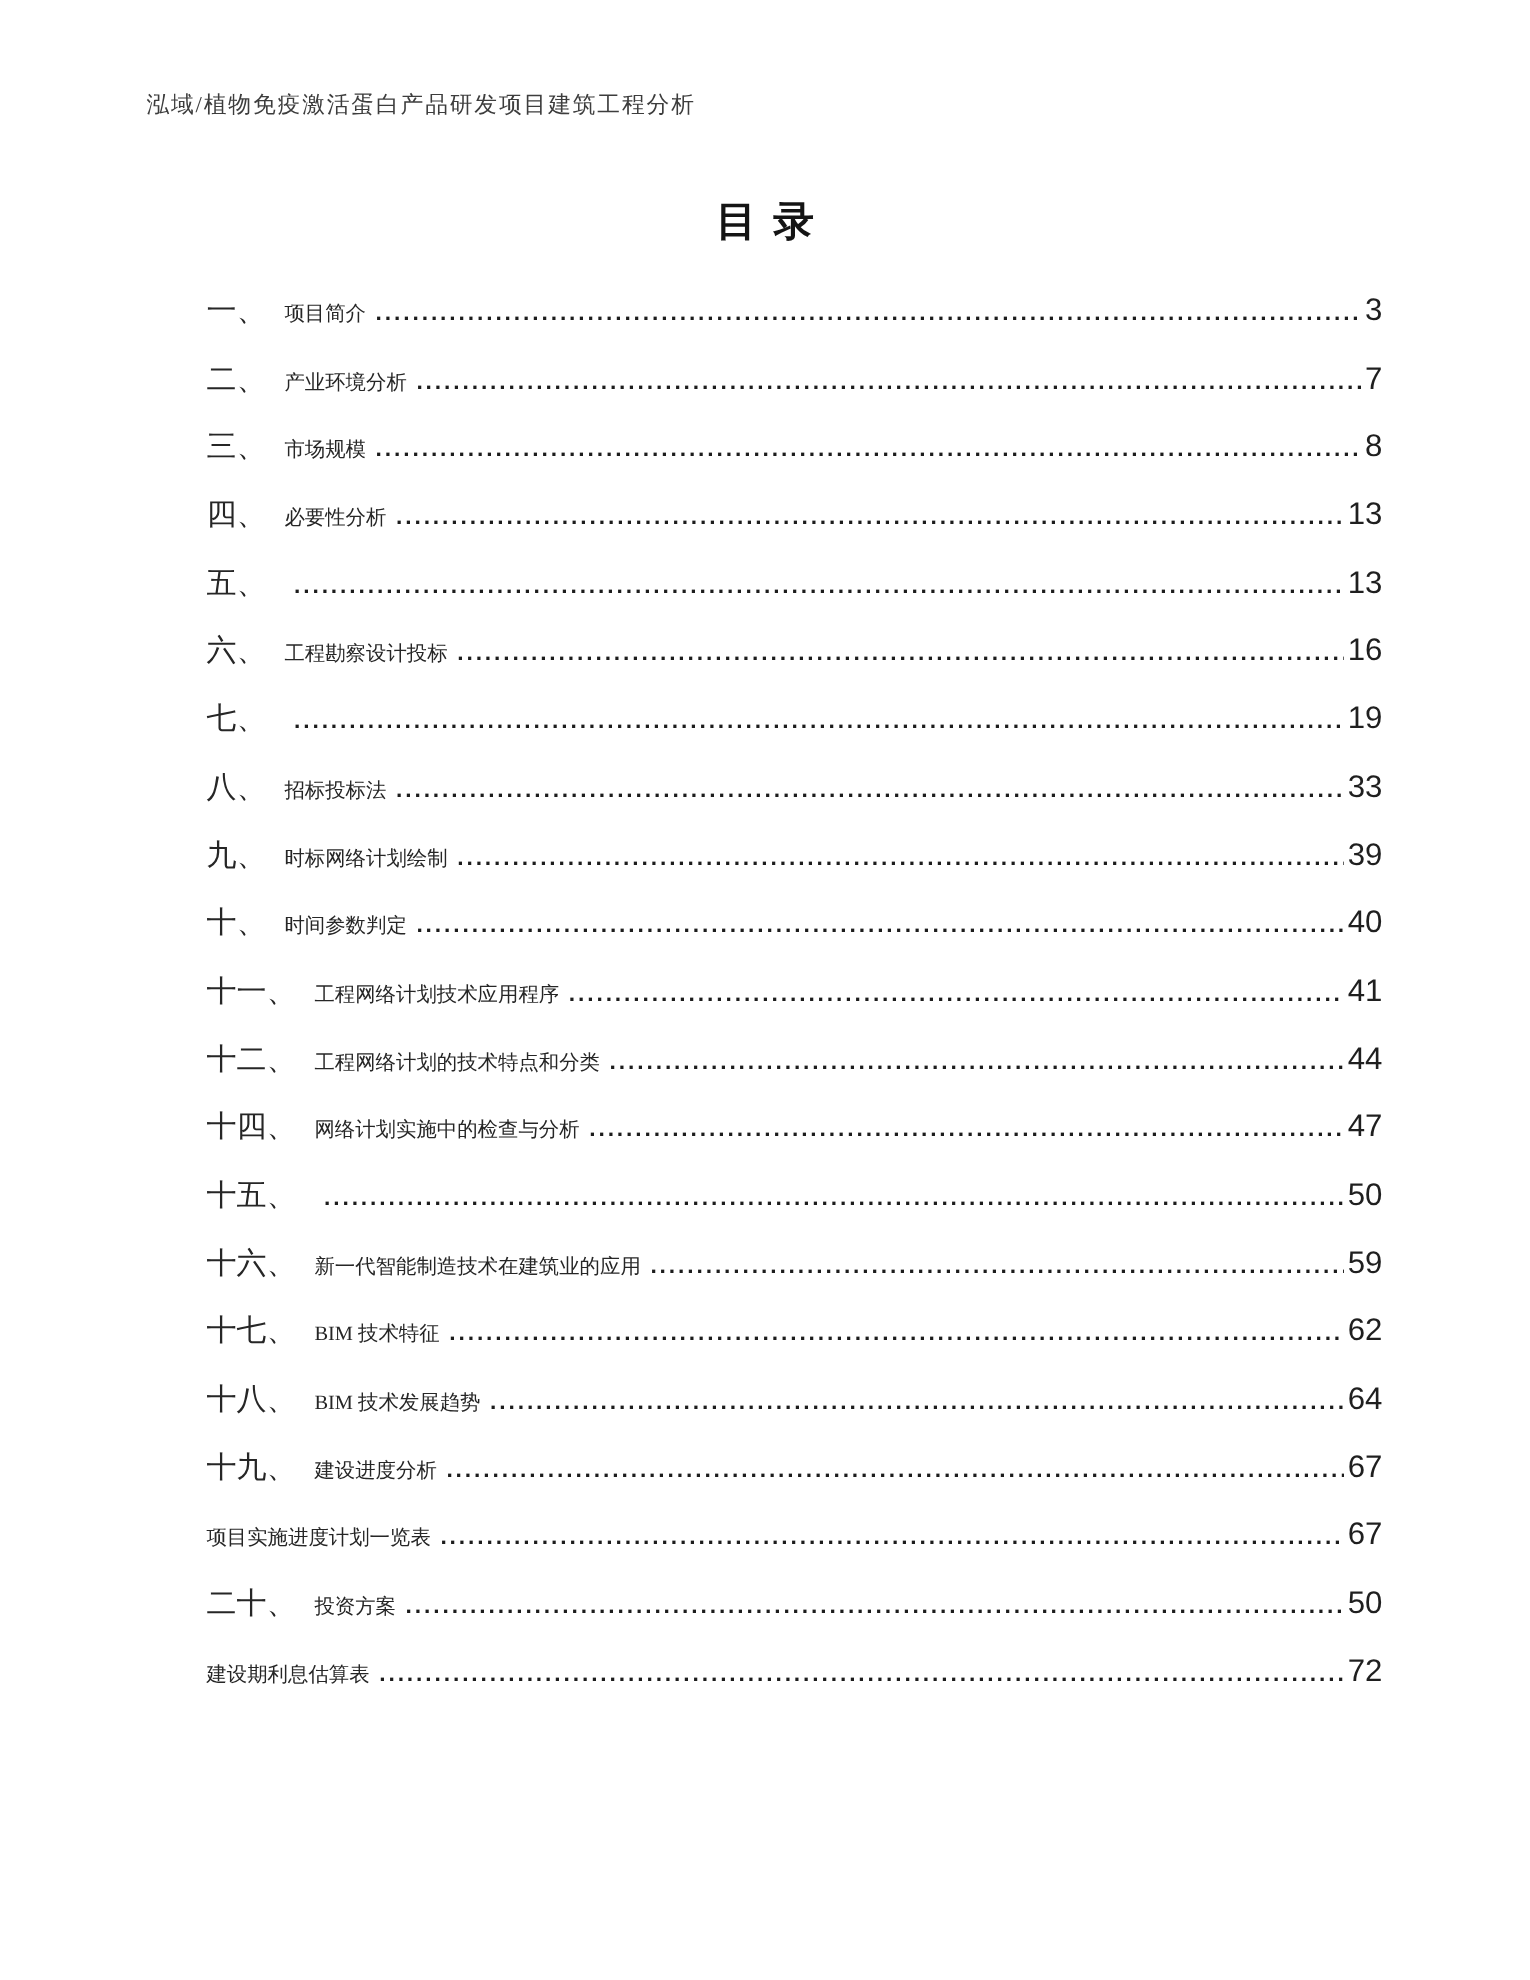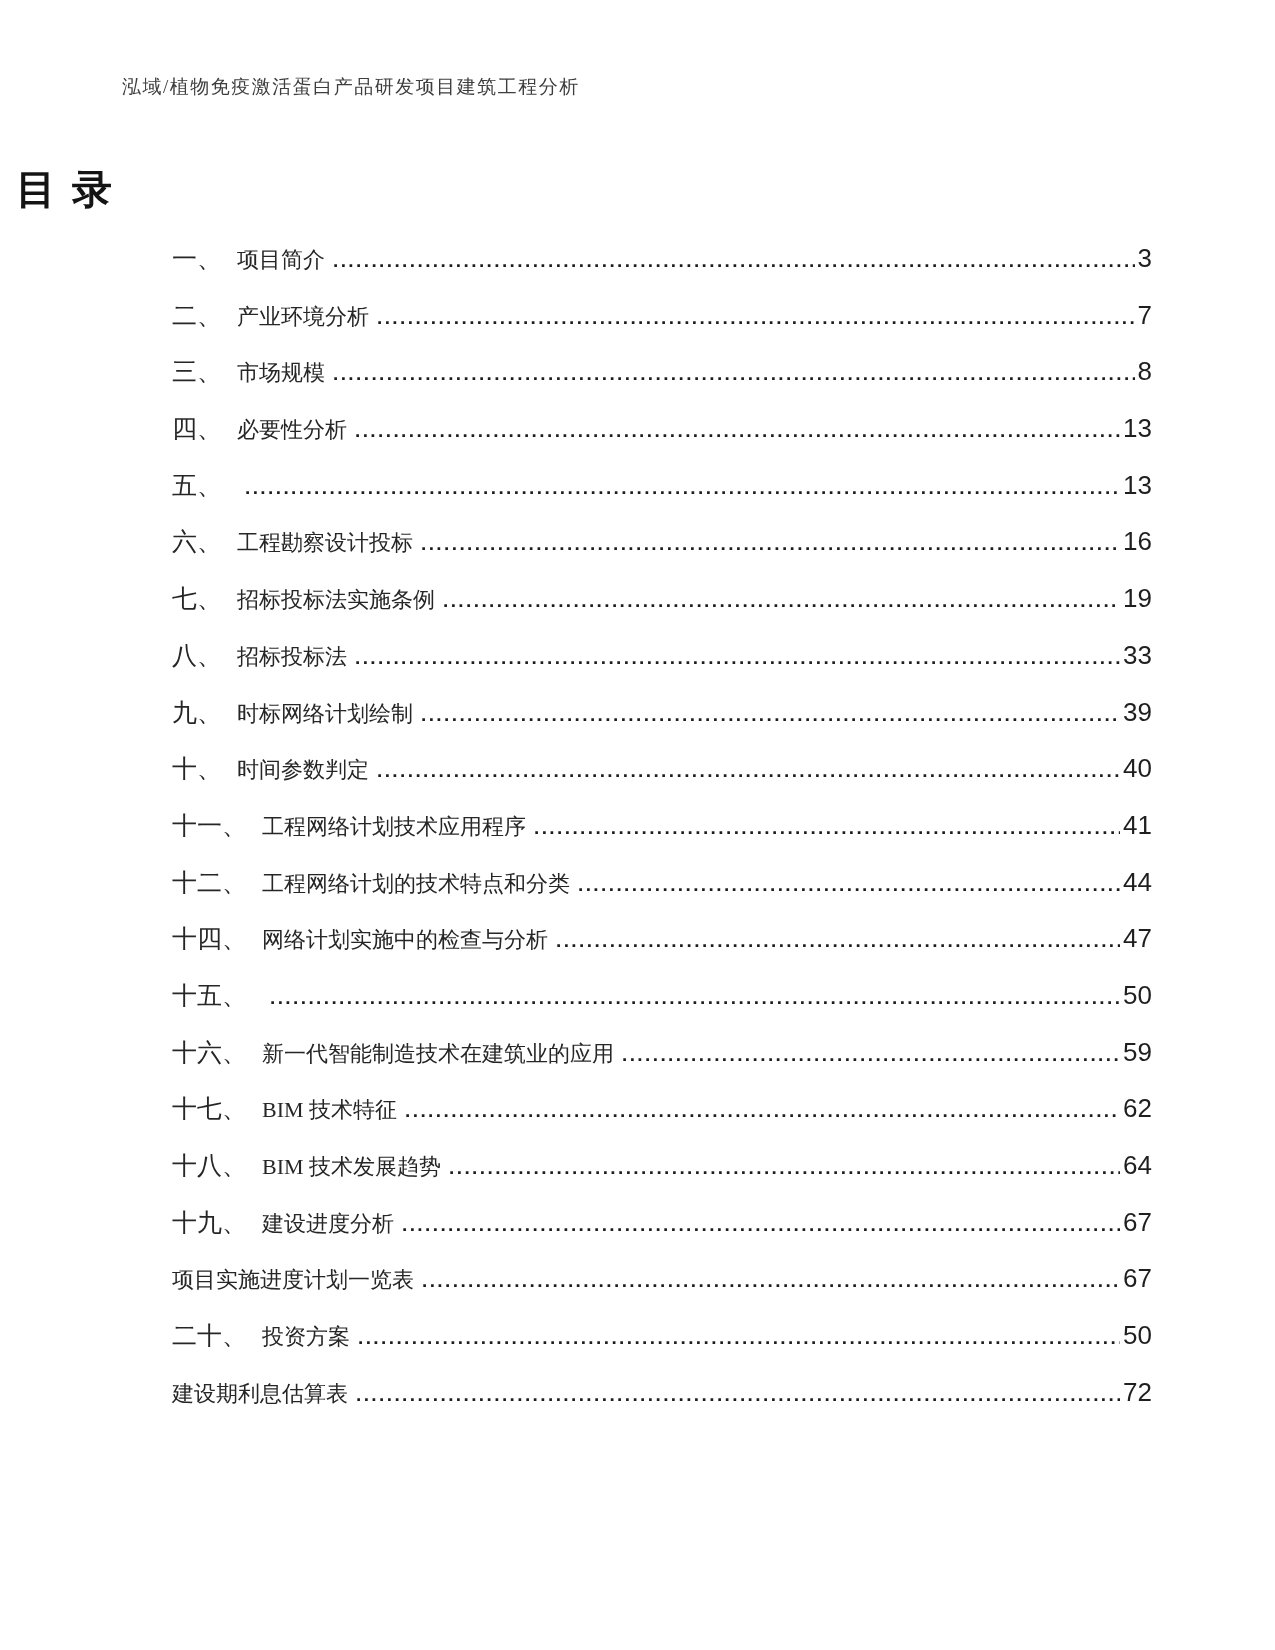--- a/index.html
+++ b/index.html
@@ -24,22 +24,22 @@
     letter-spacing: 1.5px;
     color: #3d3d3d;
     white-space: nowrap;
   }
   .toc-title-heading {
     position: absolute;
     left: 0;
     top: 162px;
     width: 100%;
     margin: 0;
-    text-align: left;
-    font-size: 40px;
+    text-align: center;
+    font-size: 34px;
     font-weight: bold;
     letter-spacing: 0.4em;
     text-indent: 0.4em;
     color: #141414;
   }
   .toc-list {
     position: absolute;
     left: 172px;
     top: 229px;
     width: 980px;
@@ -52,21 +52,21 @@
     align-items: baseline;
     cursor: pointer;
   }
   .toc-num {
     font-size: 25px;
     line-height: 1.5;
     margin-right: 15px;
     white-space: nowrap;
   }
   .toc-title {
-    font-size: 22px;
+    font-size: 17px;
     line-height: 1.5;
     white-space: nowrap;
   }
   .toc-leader {
     flex: 1;
     overflow: hidden;
     white-space: nowrap;
     margin: 0 3px 0 8px;
     min-width: 20px;
   }
@@ -125,21 +125,20 @@
         <span class="toc-page">13</span>
       </div>
       <div class="toc-row">
         <span class="toc-num">六、</span>
         <span class="toc-title">工程勘察设计投标</span>
         <span class="toc-leader"></span>
         <span class="toc-page">16</span>
       </div>
       <div class="toc-row">
         <span class="toc-num">七、</span>
-        <span class="toc-title">招标投标法实施条例</span>
         <span class="toc-leader"></span>
         <span class="toc-page">19</span>
       </div>
       <div class="toc-row">
         <span class="toc-num">八、</span>
         <span class="toc-title">招标投标法</span>
         <span class="toc-leader"></span>
         <span class="toc-page">33</span>
       </div>
       <div class="toc-row">

